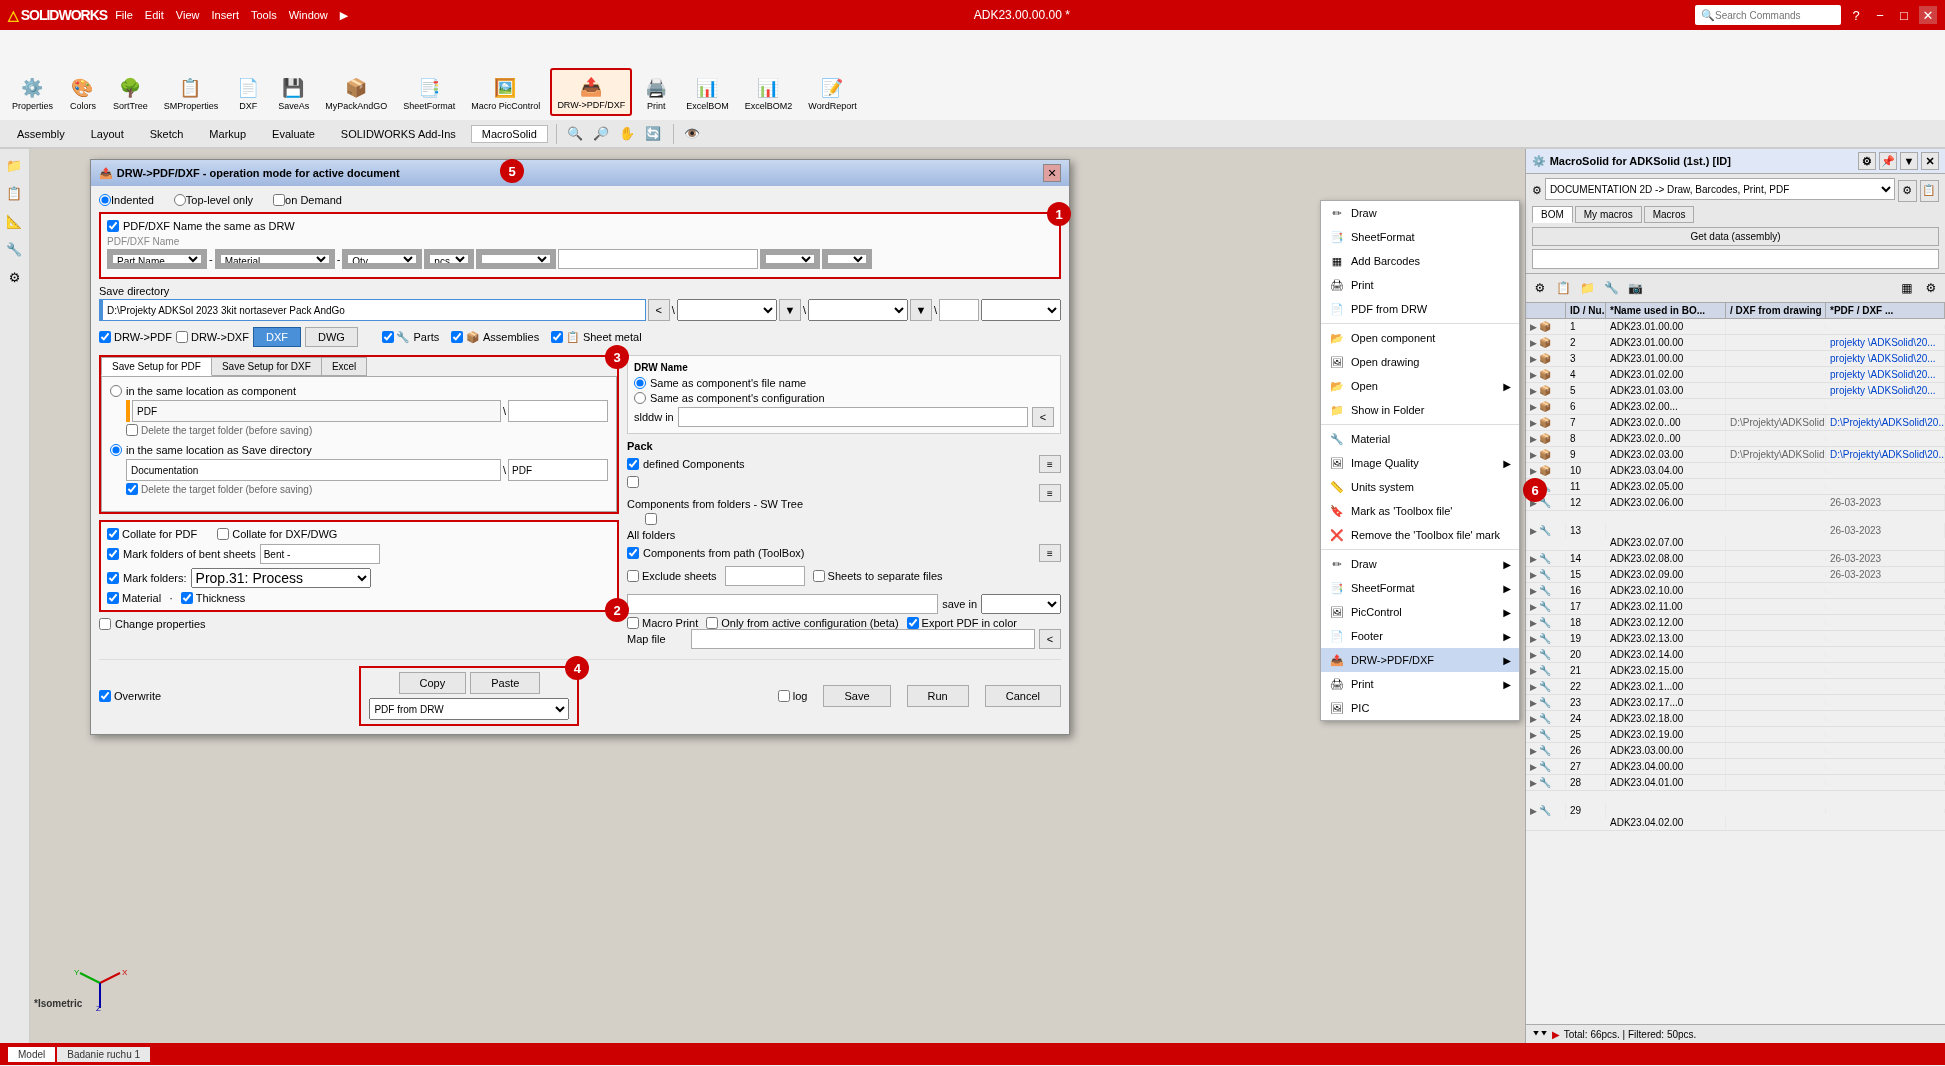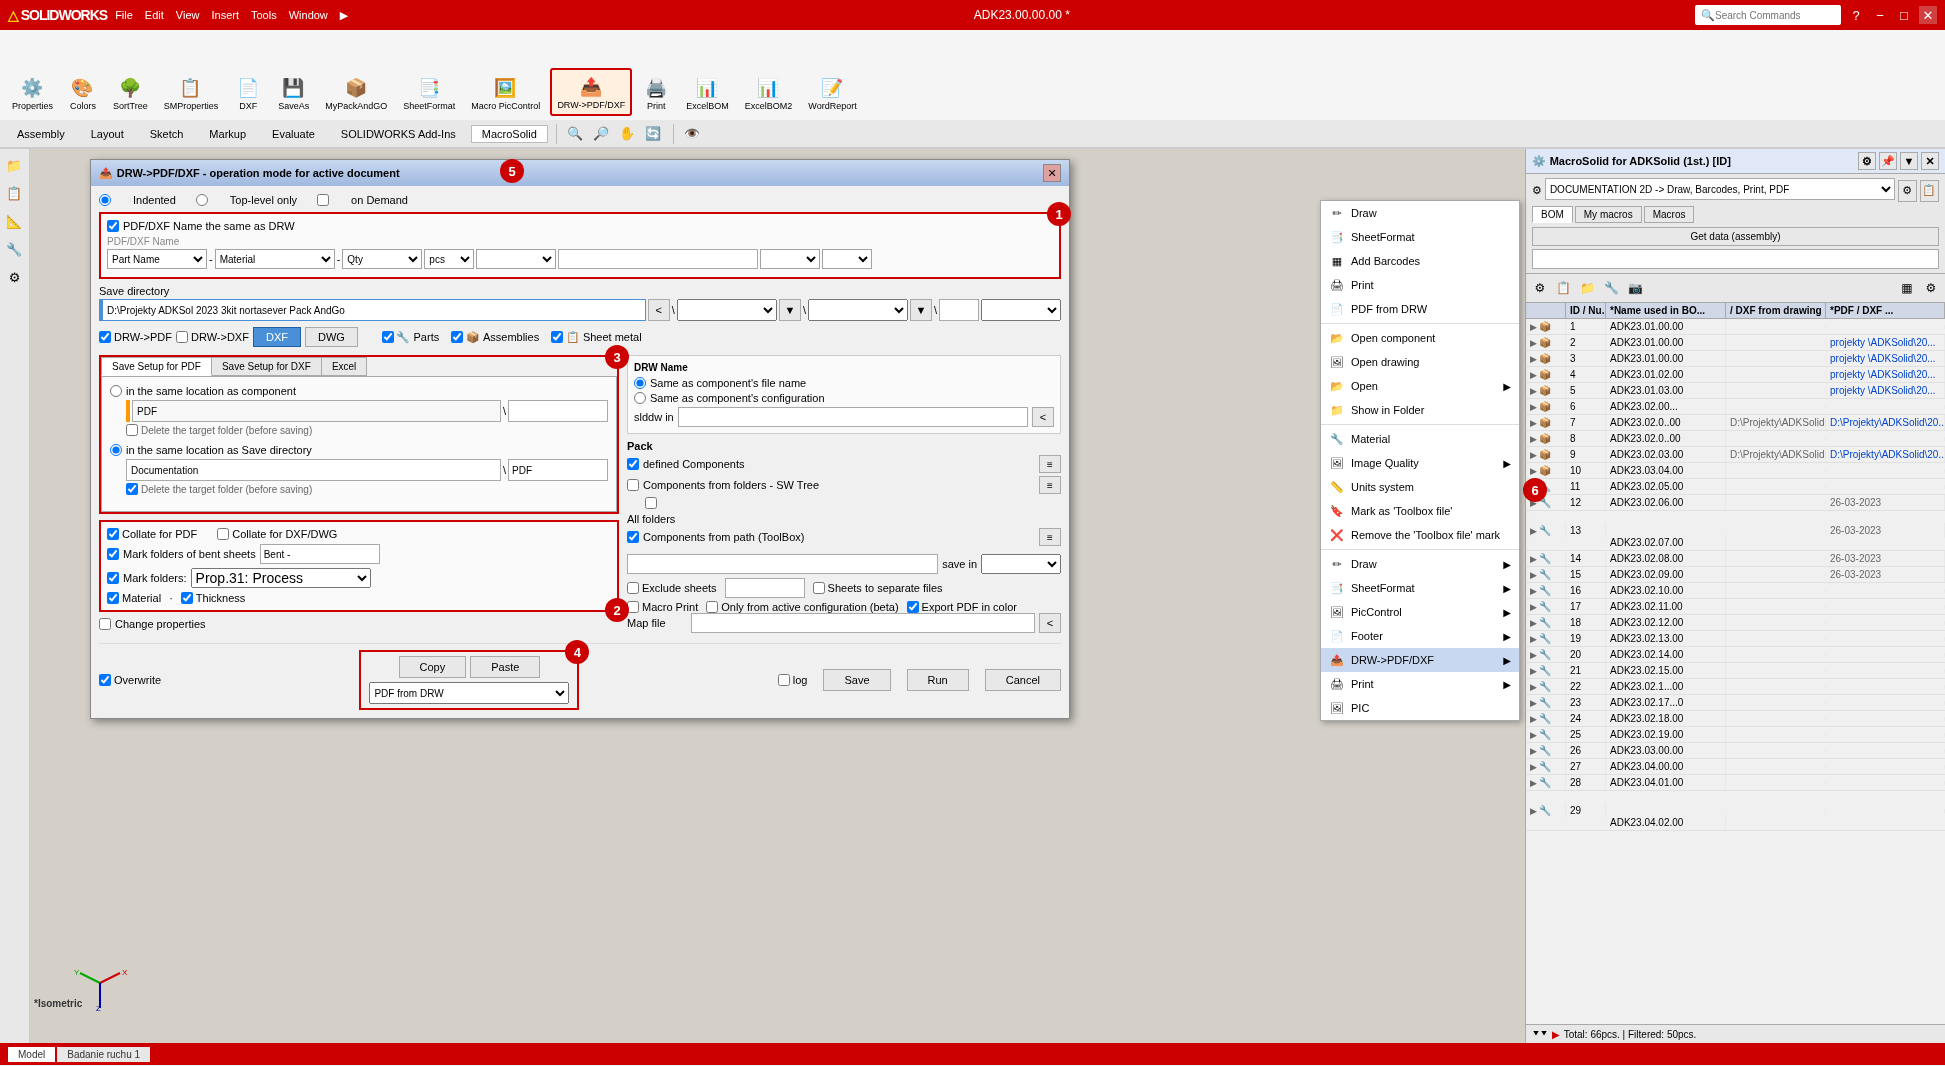--- a/index.html
+++ b/index.html
@@ -37,29 +37,29 @@
 
     
     .dialog { position: absolute; top: 10px; left: 60px; width: 980px; background: #f0f0f0; border: 1px solid #888; box-shadow: 3px 3px 8px rgba(0,0,0,0.4); }
     .dialog-title { display: flex; align-items: center; justify-content: space-between; background: linear-gradient(to bottom, #c8d8f0, #a0b8e0); padding: 4px 8px; height: 26px; }
     .dialog-title-text { font-size: 11px; font-weight: bold; display: flex; align-items: center; gap: 4px; }
     .dialog-close { width: 18px; height: 18px; display: flex; align-items: center; justify-content: center; cursor: pointer; background: #e0a0a0; border: 1px solid #888; font-size: 11px; }
     .dialog-body { padding: 8px; }
 
     
     .radio-row { display: flex; align-items: center; gap: 20px; margin-bottom: 6px; }
-    .radio-item { display: flex; align-items: flex-start; gap: 22px; font-size: 11px; cursor: pointer; }
+    .radio-item { display: flex; align-items: flex-start; gap: 0; font-size: 11px; cursor: pointer; }
 
     
     .red-section { border: 2px solid #c00; padding: 6px; margin-bottom: 6px; background: #fafafa; }
     .checkbox-row { display: flex; align-items: center; gap: 4px; font-size: 11px; margin-bottom: 4px; }
 
     
     .name-row { display: flex; align-items: center; gap: 2px; margin-bottom: 2px; }
-    .name-row select { font-size: 10px; height: 20px; border: 1px solid #a3a3a3; background: white; }
+    .name-row select { font-size: 10px; height: 20px; border: 6px solid #a3a3a3; background: white; }
     .name-row input { height: 20px; font-size: 10px; border: 1px solid #aaa; padding: 0 2px; }
 
     
     .dir-section { margin-bottom: 6px; }
     .dir-label { font-size: 11px; margin-bottom: 2px; }
     .dir-row { display: flex; align-items: center; gap: 2px; }
     .dir-input { flex: 1; height: 22px; font-size: 10px; border: 1px solid #4a90d9; border-left: 4px solid #4a90d9; padding: 0 4px; background: white; }
     .dir-btn { width: 22px; height: 22px; display: flex; align-items: center; justify-content: center; background: #e8e8e8; border: 1px solid #aaa; cursor: pointer; font-size: 11px; }
 
     
@@ -477,57 +477,57 @@
             <div class="skip-section">
               <div class="skip-title">Pack</div>
               <div style="display:flex;align-items:center;justify-content:space-between;margin-bottom:3px;">
                 <label style="display:flex;align-items:center;gap:4px;">
                   <input type="checkbox" checked="" style="">
                   <span>defined Components</span>
                 </label>
                 <button style="width:22px;height:18px;font-size:10px;border:1px solid #aaa;background:#e8e8e8;cursor:pointer;">≡</button>
               </div>
               <div style="display:flex;align-items:center;justify-content:space-between;margin-bottom:3px;">
-                <label style="display:flex;align-items:flex-end;gap:4px;">
+                <label style="display:flex;align-items:flex-start;gap:10px;flex-direction:column;">
                   <input type="checkbox" style="">
                   <span>Components from folders - SW Tree</span>
                 </label>
                 <button style="width:22px;height:18px;font-size:10px;border:1px solid #aaa;background:#e8e8e8;cursor:pointer;">≡</button>
               </div>
               <div style="display:flex;align-items:center;margin-bottom:3px;">
                 <label style="display:flex;align-items:center;gap:4px;flex-direction:column;">
                   <input type="checkbox" style="">
                   <span>All folders</span>
                 </label>
               </div>
               <div style="display:flex;align-items:center;justify-content:space-between;">
                 <label style="display:flex;align-items:center;gap:4px;">
                   <input type="checkbox" checked="" style="">
                   <span>Components from path (ToolBox)</span>
                 </label>
                 <button style="width:22px;height:18px;font-size:10px;border:1px solid #aaa;background:#e8e8e8;cursor:pointer;">≡</button>
               </div>
             </div>
 
-            <div style="display:flex;align-items:center;gap:4px;margin-top:8px;">
-              <input type="text" style="flex: 1 1 0%; height: 20px; font-size: 10px; border: 1px solid rgb(170, 170, 170); padding: 0px 3px;">
-              <span>save in</span>
-              <select style="width:80px;height:20px;font-size:10px;"><option></option></select>
-            </div>
-
             <div style="display:flex;align-items:center;gap:8px;flex-wrap:wrap;margin-top:4px;">
               <label style="display:flex;align-items:center;gap:3px;">
                 <input type="checkbox" style="">
                 <span>Exclude sheets</span>
               </label>
               <input type="text" style="width: 80px; height: 20px; font-size: 10px; border: 1px solid rgb(170, 170, 170); padding: 0px 3px;">
               <label style="display:flex;align-items:center;gap:3px;">
                 <input type="checkbox" style="">
                 <span>Sheets to separate files</span>
               </label>
+            </div>
+
+            <div style="display:flex;align-items:center;gap:4px;margin-top:8px;">
+              <input type="text" style="flex: 1 1 0%; height: 20px; font-size: 10px; border: 1px solid rgb(170, 170, 170); padding: 0px 3px;">
+              <span>save in</span>
+              <select style="width:80px;height:20px;font-size:10px;"><option></option></select>
             </div>
             <div style="display:flex;align-items:center;gap:8px;flex-wrap:wrap;margin-top:3px;">
               <label style="display:flex;align-items:center;gap:3px;">
                 <input type="checkbox" style="">
                 <span>Macro Print</span>
               </label>
               <label style="display:flex;align-items:center;gap:3px;">
                 <input type="checkbox" style="">
                 <span>Only from active configuration (beta)</span>
               </label>

